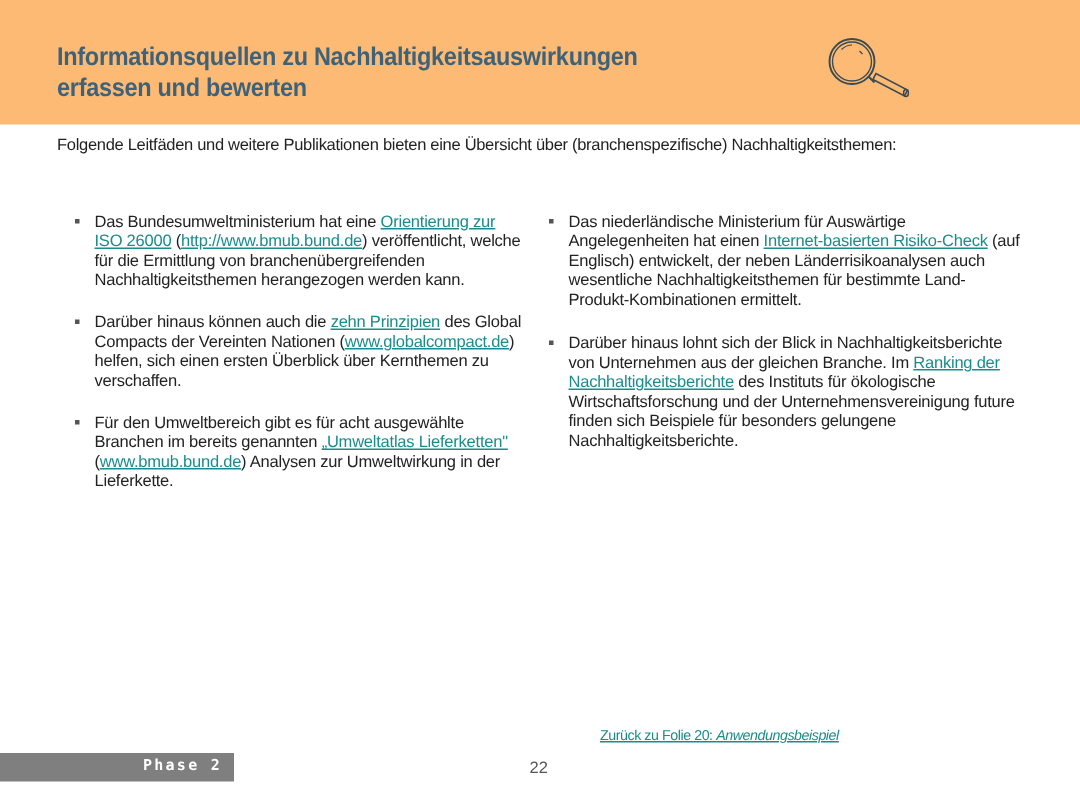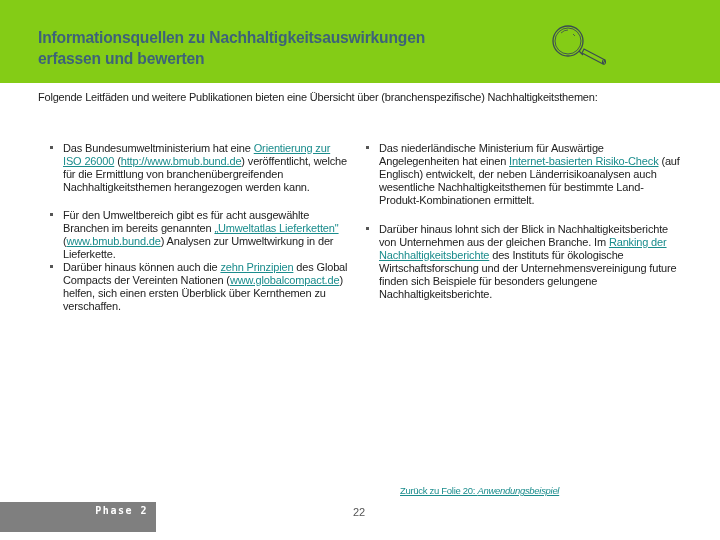--- a/index.html
+++ b/index.html
@@ -4,21 +4,21 @@
   <style>
     html, body { margin: 0; padding: 0; }
     body {
       width: 720px; height: 540px; position: relative; overflow: hidden;
       background: #ffffff;
       font-family: "Liberation Sans", "DejaVu Sans", sans-serif;
       color: #222222;
     }
     .header {
       position: absolute; left: 0; top: 0; width: 720px; height: 83px;
-      background: #84cc16;
+      background: #fdba74;
     }
     .title {
       position: absolute; left: 38px; top: 27px; width: 480px;
       font-family: "Liberation Sans", sans-serif;
       font-weight: bold; font-size: 17px; line-height: 21px;
       color: #3d6279; letter-spacing: -0.2px;
       transform: scaleX(0.92); transform-origin: left top;
     }
     .magnifier { position: absolute; left: 545px; top: 22px; width: 80px; height: 50px; }
     .intro {
@@ -28,21 +28,21 @@
     }
     .col { position: absolute; font-size: 11px; line-height: 13px; color: #222; letter-spacing: -0.15px; }
     .col-left { left: 50px; top: 142px; width: 300px; }
     .col-right { left: 366px; top: 142px; width: 318px; }
     .bullet { position: relative; padding-left: 13px; margin-bottom: 0; }
     .bullet .dot {
       position: absolute; left: 0; top: 4px; width: 3px; height: 3px; background: #555;
     }
     a.link { color: #1a8c8c; text-decoration: underline; }
     .footer-bar {
-      position: absolute; left: 0; top: 502px; width: 156px; height: 30px;
+      position: absolute; left: 0; top: 502px; width: 156px; height: 19px;
       background: #7f7f7f;
     }
     .footer-label {
       position: absolute; right: 8px; top: 3px;
       font-family: "DejaVu Sans Mono", monospace; font-weight: bold;
       font-size: 10px; color: #ffffff; letter-spacing: 1.5px;
     }
     .page-num {
       position: absolute; left: 353px; top: 506px; font-size: 11px; color: #555;
     }
@@ -73,27 +73,27 @@
   </svg>
 </div>
 
 <div class="intro">Folgende Leitfäden und weitere Publikationen bieten eine Übersicht über (branchenspezifische) Nachhaltigkeitsthemen:</div>
 
 <div class="col col-left">
   <div class="bullet" style="margin-bottom:15px;">
     <span class="dot"></span>
     <span>Das Bundesumweltministerium hat eine </span><a class="link">Orientierung zur ISO 26000</a><span> (</span><a class="link">http://www.bmub.bund.de</a><span>) veröffentlicht, welche für die Ermittlung von branchenübergreifenden Nachhaltigkeitsthemen herangezogen werden kann.</span>
   </div>
+  <div class="bullet" style="margin-bottom:15px;">
+    <span class="dot"></span>
+    <span>Darüber hinaus können auch die </span><a class="link">zehn Prinzipien</a><span> des Global Compacts der Vereinten Nationen (</span><a class="link">www.globalcompact.de</a><span>) helfen, sich einen ersten Überblick über Kernthemen zu verschaffen.</span>
+  </div>
   <div class="bullet">
     <span class="dot"></span>
     <span>Für den Umweltbereich gibt es für acht ausgewählte Branchen im bereits genannten </span><a class="link">„Umweltatlas Lieferketten"</a><span> (</span><a class="link">www.bmub.bund.de</a><span>)  Analysen zur Umweltwirkung in der Lieferkette.</span>
-  </div>
-  <div class="bullet" style="margin-bottom:15px;">
-    <span class="dot"></span>
-    <span>Darüber hinaus können auch die </span><a class="link">zehn Prinzipien</a><span> des Global Compacts der Vereinten Nationen (</span><a class="link">www.globalcompact.de</a><span>) helfen, sich einen ersten Überblick über Kernthemen zu verschaffen.</span>
   </div>
 </div>
 
 <div class="col col-right">
   <div class="bullet" style="margin-bottom:16px;">
     <span class="dot"></span>
     <span>Das niederländische Ministerium  für Auswärtige Angelegenheiten hat einen </span><a class="link">Internet-basierten Risiko-Check</a><span> (auf Englisch) entwickelt, der neben Länderrisikoanalysen auch wesentliche Nachhaltigkeitsthemen für bestimmte Land-Produkt-Kombinationen ermittelt.</span>
   </div>
   <div class="bullet">
     <span class="dot"></span>

